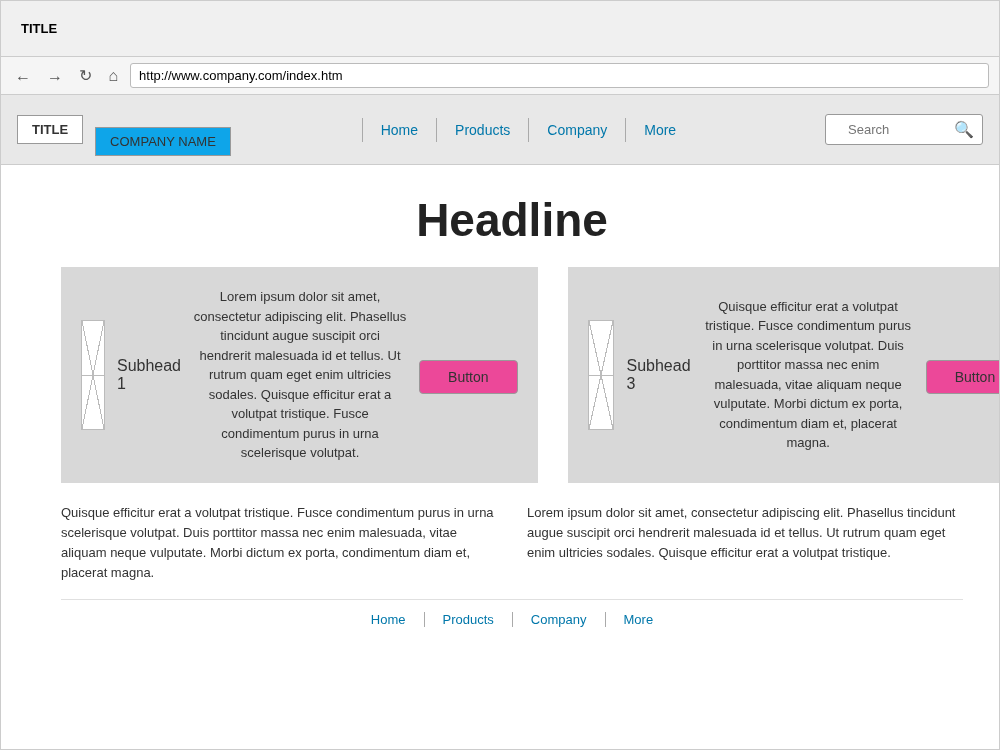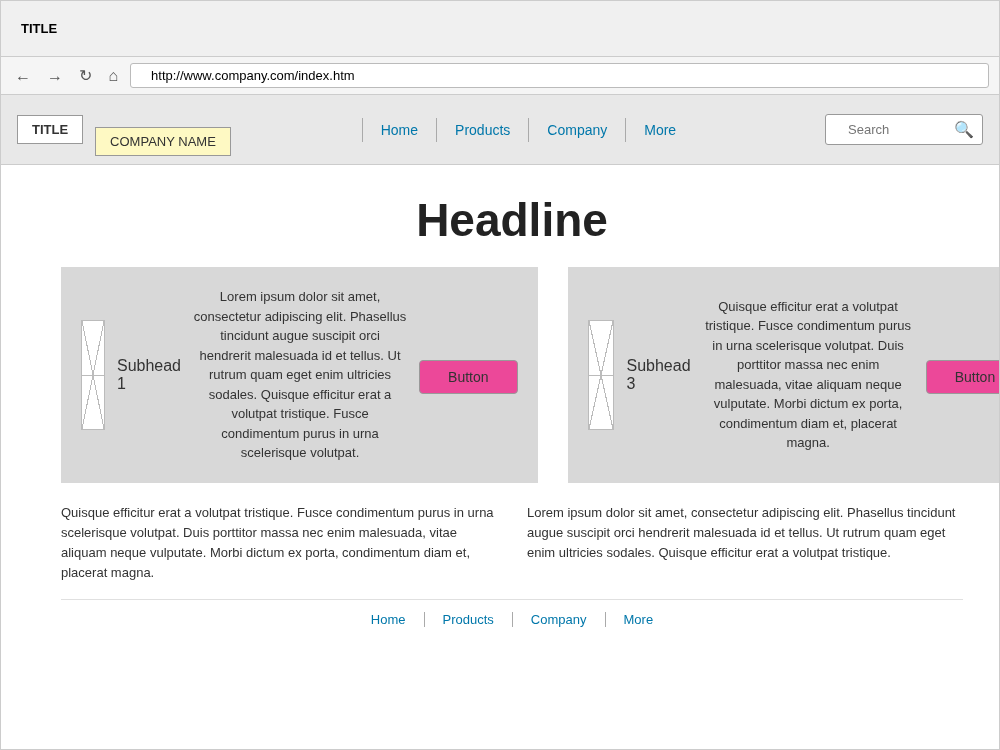--- a/index.html
+++ b/index.html
@@ -31,21 +31,21 @@
     .nav-btn {
       background: none;
       border: none;
       font-size: 16px;
       cursor: pointer;
       color: #555;
       padding: 2px 4px;
     }
     .address-bar {
       flex: 1;
-      padding: 4px 20px;
+      padding: 4px 8px;
       border: 1px solid #bbb;
       border-radius: 3px;
       font-size: 13px;
       background: #fff;
     }
 
     
     .site-header {
       display: flex;
       align-items: center;
@@ -57,21 +57,21 @@
     .logo-box {
       border: 1px solid #999;
       background: #fff;
       padding: 6px 14px;
       font-size: 13px;
       font-weight: bold;
       color: #333;
     }
     .company-name-box {
       border: 1px solid #999;
-      background: #fef9c3;
+      background: #0ea5e9;
       padding: 6px 14px;
       font-size: 13px;
       color: #333;
       margin-top: 24px;
     }
     .main-nav {
       display: flex;
       align-items: center;
       flex: 1;
       justify-content: center;

